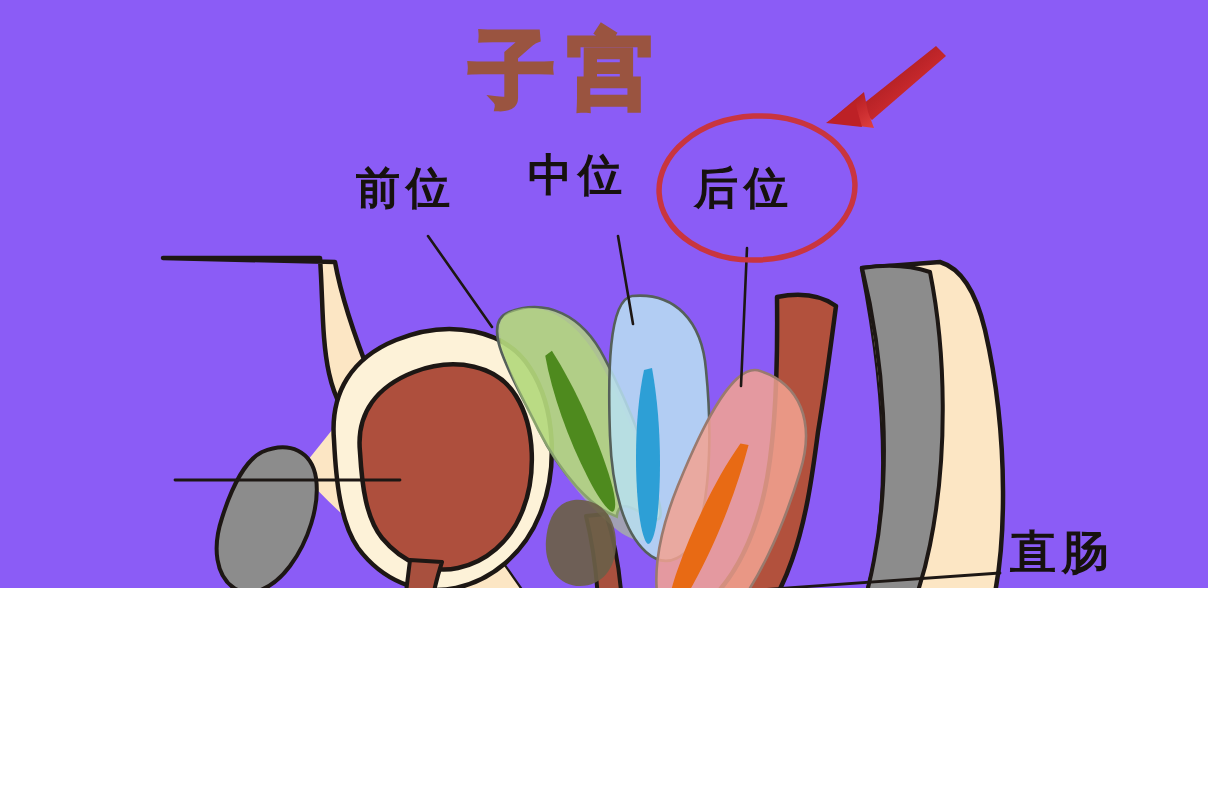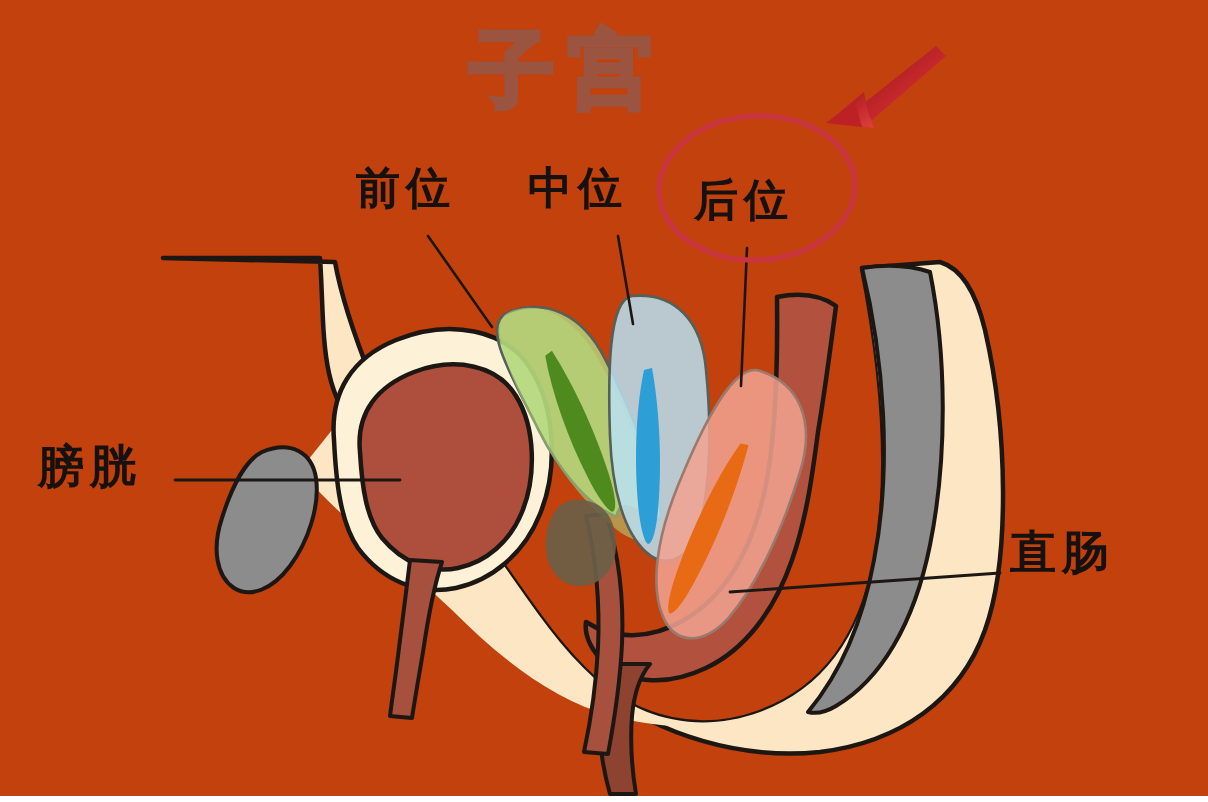--- a/index.html
+++ b/index.html
@@ -3,23 +3,23 @@
 <meta charset="utf-8">
 <style>
   html, body {
     margin: 0;
     padding: 0;
     background: #ffffff;
   }
   #page {
     position: relative;
     width: 1208px;
-    height: 796px;
+    height: 588px;
     overflow: hidden;
-    background: #c2410c;
+    background: #8b5cf6;
     font-family: "Liberation Sans", "DejaVu Sans", sans-serif;
     text-align: right;
   }
   #art {
     position: absolute;
     left: 0; top: 0;
     width: 1208px;
     height: 802px;
   }
   .lbl {
@@ -39,22 +39,22 @@
     font-size: 84px;
     font-weight: 700;
     letter-spacing: 14px;
     line-height: 1;
     white-space: nowrap;
     color: #f6ece4;
     -webkit-text-stroke: 5px #9a5440;
     font-family: "Liberation Sans", "DejaVu Sans", sans-serif;
   }
   #lbl-anteverted { left: 356px; top: 166px; font-size: 44px; }
-  #lbl-mid       { left: 528px; top: 166px; font-size: 44px; }
-  #lbl-retro     { left: 694px; top: 178px; font-size: 44px; }
+  #lbl-mid       { left: 528px; top: 153px; font-size: 44px; }
+  #lbl-retro     { left: 694px; top: 166px; font-size: 44px; }
   #lbl-bladder   { left: 38px;  top: 443px; font-size: 46px; }
   #lbl-rectum    { left: 1010px; top: 529px; font-size: 46px; }
 </style>
 </head>
 <body>
 
 <div id="page">
 
   <svg id="art" viewBox="0 0 1208 802">
     <defs>
@@ -237,17 +237,16 @@
   </svg>
 
   <div id="title-uterus">子宫</div>
 
   <div class="lbl" id="lbl-anteverted">前位</div>
 
   <div class="lbl" id="lbl-mid">中位</div>
 
   <div class="lbl" id="lbl-retro">后位</div>
 
-  <div class="lbl" id="lbl-bladder">膀胱</div>
 
   <div class="lbl" id="lbl-rectum">直肠</div>
 
 </div>
 
 </body></html>

